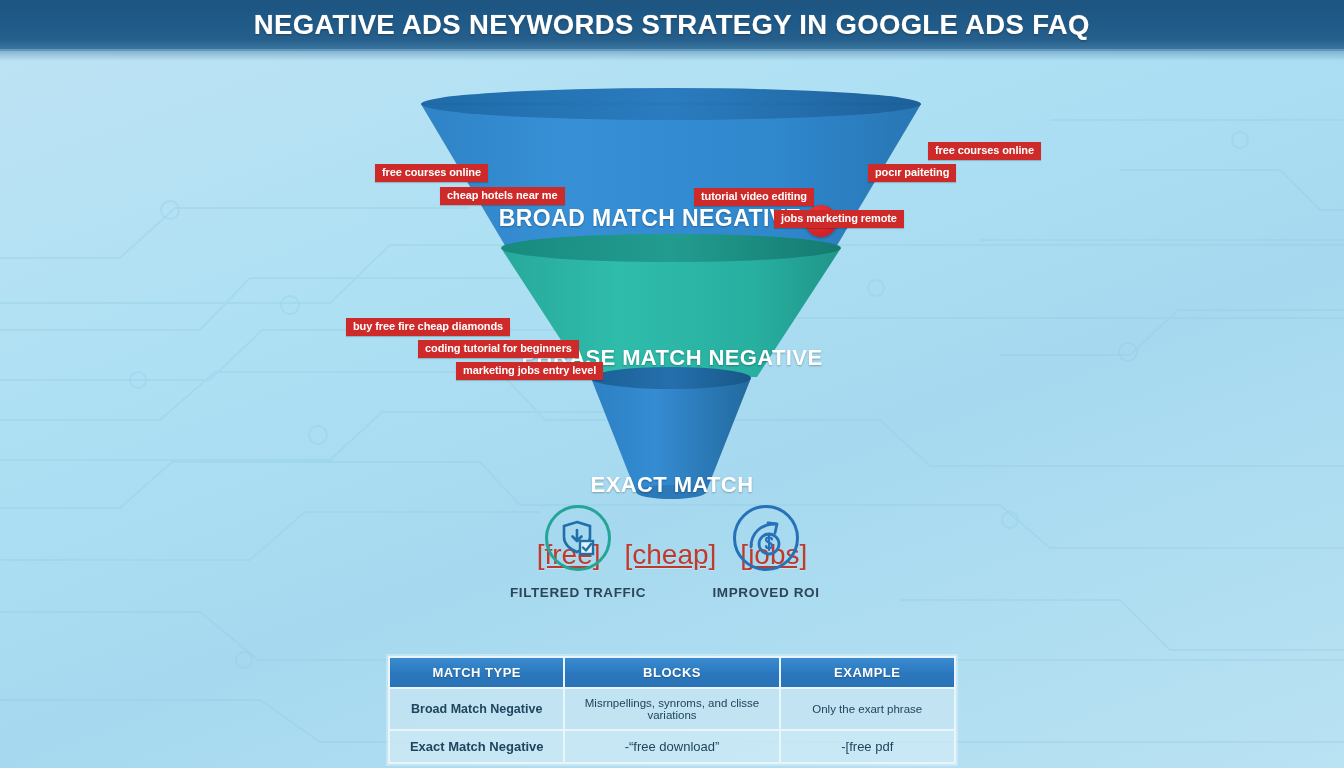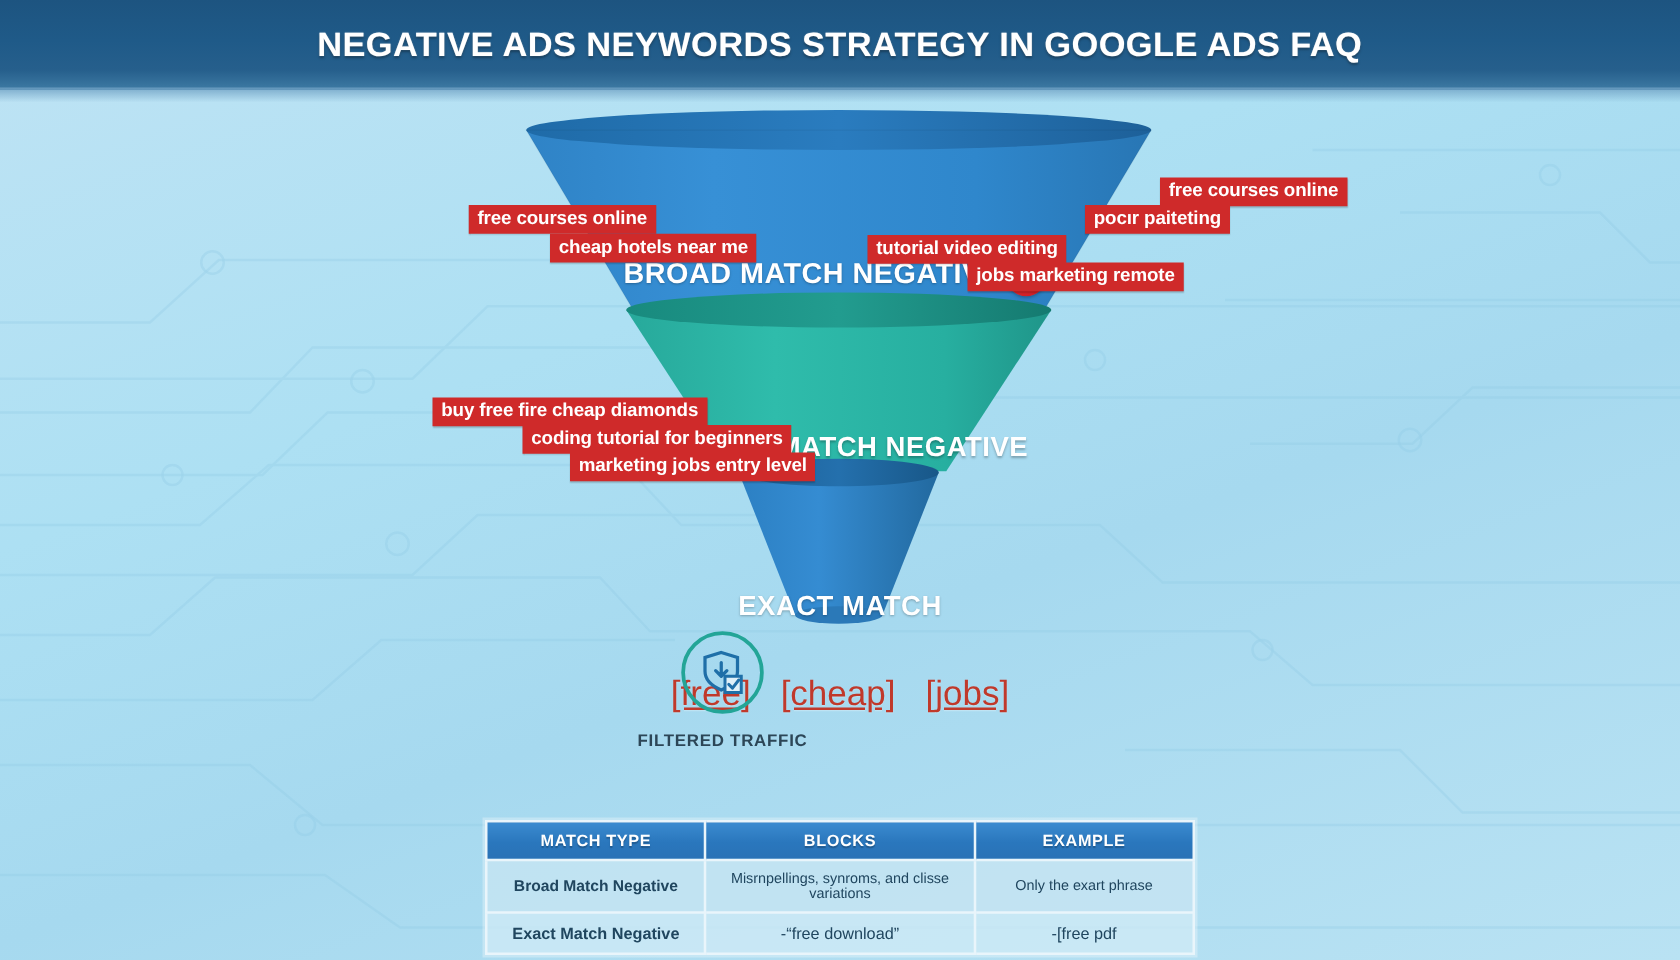--- a/index.html
+++ b/index.html
@@ -19,21 +19,21 @@
   
   #circuit {
     position:absolute; inset:0;
     opacity:.55;
     pointer-events:none;
   }
 
   
   #header {
     position:absolute; left:0; top:0;
-    width:1344px; height:72px;
+    width:1344px; height:51px;
     background:linear-gradient(180deg,#1d5480 0%, #1f5a88 45%, #265f8c 78%, #3e7ba4 100%);
     display:flex; align-items:center; justify-content:center;
     z-index:6;
   }
   #header::after {
     content:""; position:absolute; left:0; bottom:-10px;
     width:100%; height:12px;
     background:linear-gradient(180deg,rgba(110,160,195,.85),rgba(173,219,240,0));
   }
   #title {
@@ -74,21 +74,21 @@
     box-shadow:0 1px 3px rgba(0,0,0,.3);
     z-index:5;
     display:flex; align-items:center; justify-content:center;
   }
 
   
   .kw {
     position:absolute;
     background:#cf2a2a;
     color:#ffffff;
-    font-size:15px;
+    font-size:11px;
     font-weight:bold;
     padding:2px 7px 3px 7px;
     white-space:nowrap;
     z-index:5;
     line-height:1.22;
     box-shadow:0 1px 1px rgba(0,0,0,.18);
     letter-spacing:-.1px;
   }
 
   
@@ -288,20 +288,32 @@
         <svg width="40" height="40" viewBox="0 0 40 40">
           <path d="M19 4 L32 8 V19 C32 27 26 31 19 34 C12 31 6 27 6 19 V8 Z" fill="none" stroke="#1f6fa8" stroke-width="2.6"></path>
           <path d="M19 12 V22 M14.5 18.5 L19 23 L23.5 18.5" fill="none" stroke="#1f6fa8" stroke-width="2.6" stroke-linecap="round" stroke-linejoin="round"></path>
           <rect x="22" y="23" width="13" height="13" fill="#dff0f8" stroke="#1f6fa8" stroke-width="2.4"></rect>
           <path d="M25 29.5 L28 32.5 L33 26" fill="none" stroke="#1f6fa8" stroke-width="2.4" stroke-linecap="round" stroke-linejoin="round"></path>
         </svg>
       </div>
       <div class="cap">FILTERED TRAFFIC</div>
     </div>
 
+    <div class="benefit" id="benefit-roi">
+      <div class="ring" id="ring-roi">
+        <svg width="42" height="42" viewBox="0 0 42 42">
+          <path d="M6 30 C6 16 16 7 30 7" fill="none" stroke="#2671b8" stroke-width="2.8" stroke-linecap="round"></path>
+          <path d="M23 6 L32 7 L30 16" fill="none" stroke="#2671b8" stroke-width="2.8" stroke-linecap="round" stroke-linejoin="round"></path>
+          <circle cx="24" cy="27" r="10" fill="none" stroke="#2671b8" stroke-width="2.8"></circle>
+          <path d="M27 22.5 C27 21 25.5 20.5 24 20.5 C22.2 20.5 21 21.4 21 22.8 C21 26 27 25.2 27 28.6 C27 30.2 25.6 31.2 24 31.2 C22.2 31.2 21 30.4 21 29" fill="none" stroke="#2671b8" stroke-width="2.2" stroke-linecap="round"></path>
+          <path d="M24 18.5 V33" stroke="#2671b8" stroke-width="2.2" stroke-linecap="round"></path>
+        </svg>
+      </div>
+      <div class="cap">IMPROVED ROI</div>
+    </div>
   </div>
 
   <div id="table-wrap">
     <table>
       <thead>
         <tr>
           <th>MATCH TYPE</th>
           <th>BLOCKS</th>
           <th>EXAMPLE</th>
         </tr>

